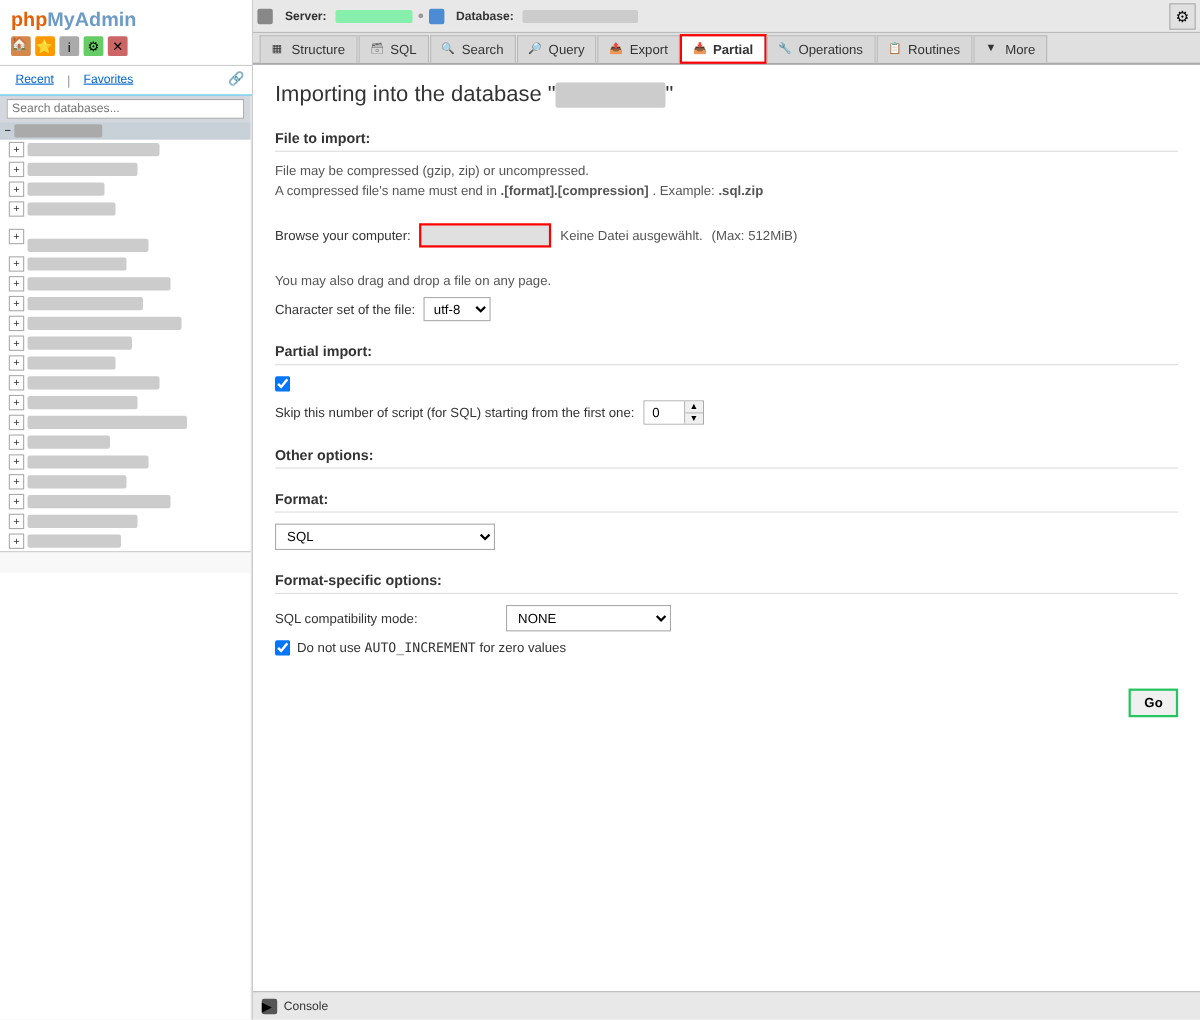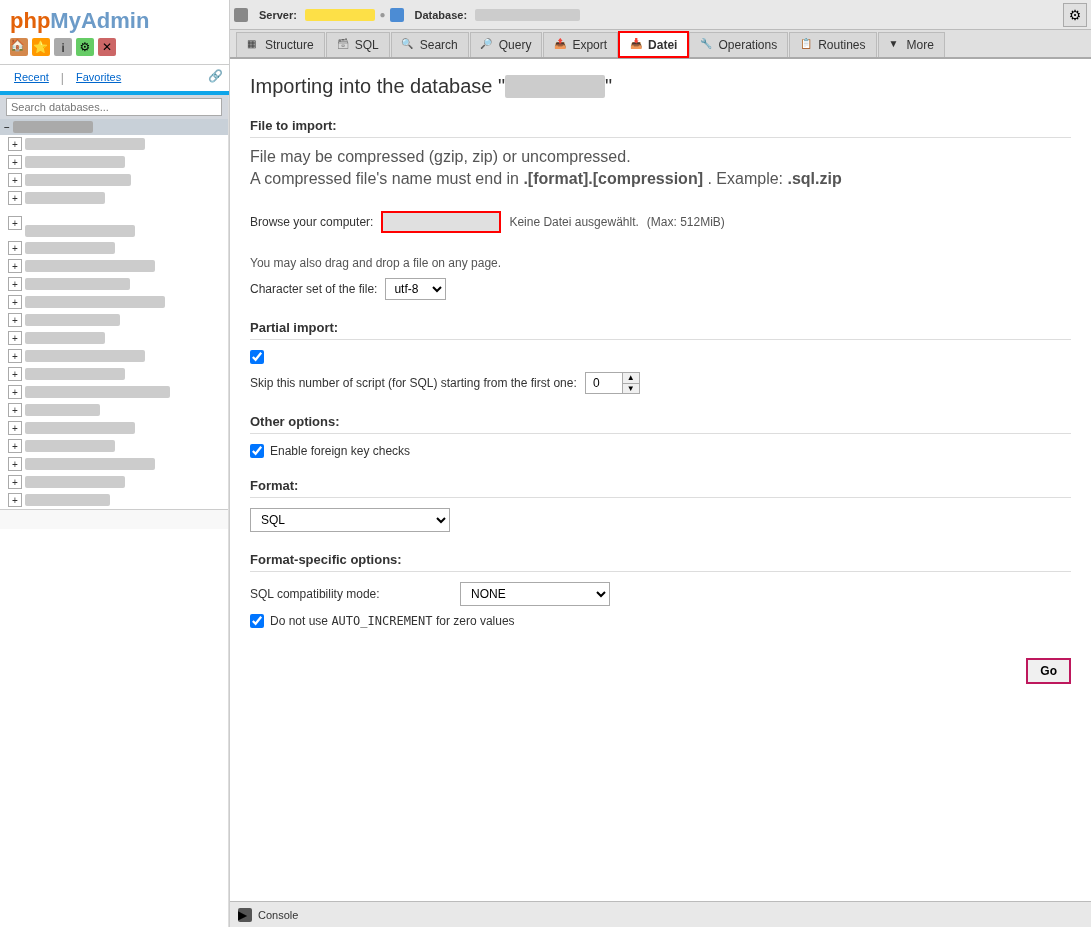--- a/index.html
+++ b/index.html
@@ -31,21 +31,21 @@
       display: inline-block;
     }
     .logo-icon.home { background: #d4884c; }
     .logo-icon.gear { background: #6c6; }
 
     #recent-favs {
       display: flex;
       gap: 0;
       padding: 4px 6px;
       background: #fff;
-      border-bottom: 4px solid #0ea5e9;
+      border-bottom: 1px solid #0ea5e9;
     }
     .rf-tab {
       padding: 2px 8px;
       cursor: pointer;
       font-size: 11px;
       color: #333;
       text-decoration: underline;
       color: #06c;
     }
 
@@ -200,21 +200,21 @@
       color: #333;
       padding-bottom: 4px;
       border-bottom: 1px solid #ddd;
       margin-bottom: 10px;
     }
 
     .section {
       margin-bottom: 20px;
     }
 
-    .info-text { color: #555; margin-bottom: 4px; font-size: 16px; }
+    .info-text { color: #555; margin-bottom: 4px; font-size: 12px; }
     .info-text strong { font-weight: bold; }
 
     .browse-row {
       display: flex;
       align-items: center;
       gap: 8px;
       margin: 23px 0;
     }
     .browse-label { font-size: 12px; color: #333; }
     .file-input-fake {
@@ -310,21 +310,21 @@
 
     
     #go-area {
       display: flex;
       justify-content: flex-end;
       padding: 10px 0;
     }
     .go-button {
       padding: 4px 12px;
       font-size: 12px;
-      border: 2px solid #be185d;
+      border: 2px solid #22c55e;
       background: #f0f0f0;
       cursor: pointer;
       font-weight: bold;
     }
 
     
     .number-spin-wrapper {
       display: flex;
       align-items: center;
       border: 1px solid #aaa;
@@ -382,21 +382,21 @@
       cursor: pointer;
       font-size: 14px;
     }
   </style>
 </head>
 <body>
 
 <div id="sidebar">
   <div id="logo-area">
     <div>
-      <span style="font-size:22px; font-weight:bold;">
+      <span style="font-size:18px; font-weight:bold;">
         <span style="color:#e36209;">php</span><span style="color:#6c9bc8;">MyAdmin</span>
       </span>
     </div>
     <div id="logo-icons">
       <span class="logo-icon home" title="Home">🏠</span>
       <span class="logo-icon" style="background:#f90;width:18px;height:18px;border-radius:2px;display:inline-flex;align-items:center;justify-content:center;">⭐</span>
       <span class="logo-icon" style="background:#aaa;width:18px;height:18px;border-radius:2px;display:inline-flex;align-items:center;justify-content:center;">ℹ</span>
       <span class="logo-icon gear" style="width:18px;height:18px;border-radius:2px;display:inline-flex;align-items:center;justify-content:center;background:#6c6;">⚙</span>
       <span class="logo-icon" style="background:#c66;width:18px;height:18px;border-radius:2px;display:inline-flex;align-items:center;justify-content:center;">✕</span>
     </div>
@@ -421,21 +421,21 @@
     <div class="tree-item">
       <span class="tree-expander">+</span>
       <span class="tree-label" style="min-width:120px;">database_1</span>
     </div>
     <div class="tree-item">
       <span class="tree-expander">+</span>
       <span class="tree-label" style="min-width:100px;">database_2</span>
     </div>
     <div class="tree-item">
       <span class="tree-expander">+</span>
-      <span class="tree-label" style="min-width:70px;padding-left:48px;">database_3</span>
+      <span class="tree-label" style="min-width:70px;">database_3</span>
     </div>
     <div class="tree-item">
       <span class="tree-expander">+</span>
       <span class="tree-label" style="min-width:80px;">database_4</span>
     </div>
     <div class="tree-item">
       <span class="tree-expander">+</span>
       <span class="tree-label" style="min-width:110px;margin-top:16px;">database_5</span>
     </div>
     <div class="tree-item">
@@ -503,21 +503,21 @@
       &nbsp;
     </div>
   </div>
 </div>
 
 <div id="main">
 
   <div id="top-bar" style="position:relative;">
     <span style="display:inline-block;width:14px;height:14px;background:#888;border-radius:2px;margin-right:3px;"></span>
     <span class="server-label" style="font-size:11px;font-weight:bold;">Server:</span>
-    <span style="font-size:11px;background:#fde047;color:transparent;border-radius:2px;padding:0 20px;">server</span>
+    <span style="font-size:11px;background:#86efac;color:transparent;border-radius:2px;padding:0 20px;">server</span>
     <span class="sep">●</span>
     <span style="display:inline-block;width:14px;height:14px;background:#4c8cd4;border-radius:2px;margin-right:3px;"></span>
     <span class="server-label" style="font-size:11px;font-weight:bold;">Database:</span>
     <span style="font-size:11px;background:#ccc;color:transparent;border-radius:2px;padding:0 30px;">database</span>
     <div class="top-gear">
       <button class="gear-btn">⚙</button>
     </div>
   </div>
 
   <div id="nav-tabs">
@@ -536,21 +536,21 @@
     <div class="nav-tab">
       <span class="tab-icon query" style="font-size:10px;background:none;">🔎</span>
       <span>Query</span>
     </div>
     <div class="nav-tab">
       <span class="tab-icon export" style="font-size:10px;background:none;">📤</span>
       <span>Export</span>
     </div>
     <div class="nav-tab highlighted active">
       <span class="tab-icon import" style="font-size:10px;background:none;">📥</span>
-      <span>Datei</span>
+      <span>Partial</span>
     </div>
     <div class="nav-tab">
       <span class="tab-icon operations" style="font-size:10px;background:none;">🔧</span>
       <span>Operations</span>
     </div>
     <div class="nav-tab">
       <span class="tab-icon routines" style="font-size:10px;background:none;">📋</span>
       <span>Routines</span>
     </div>
     <div class="nav-tab">
@@ -611,24 +611,20 @@
           <div class="spin-arrows">
             <button class="spin-up">▲</button>
             <button class="spin-down">▼</button>
           </div>
         </div>
       </div>
     </div>
 
     <div class="section">
       <div class="section-title">Other options:</div>
-      <div class="checkbox-row">
-        <input type="checkbox" id="fk-check" checked="" style="">
-        <label for="fk-check">Enable foreign key checks</label>
-      </div>
     </div>
 
     <div class="section">
       <div class="section-title">Format:</div>
       <select class="format-select">
         <option value="SQL">SQL</option>
         <option value="CSV">CSV</option>
         <option value="CSV using LOAD DATA">CSV using LOAD DATA</option>
         <option value="Mediawiki">Mediawiki</option>
         <option value="ODS">ODS</option>

